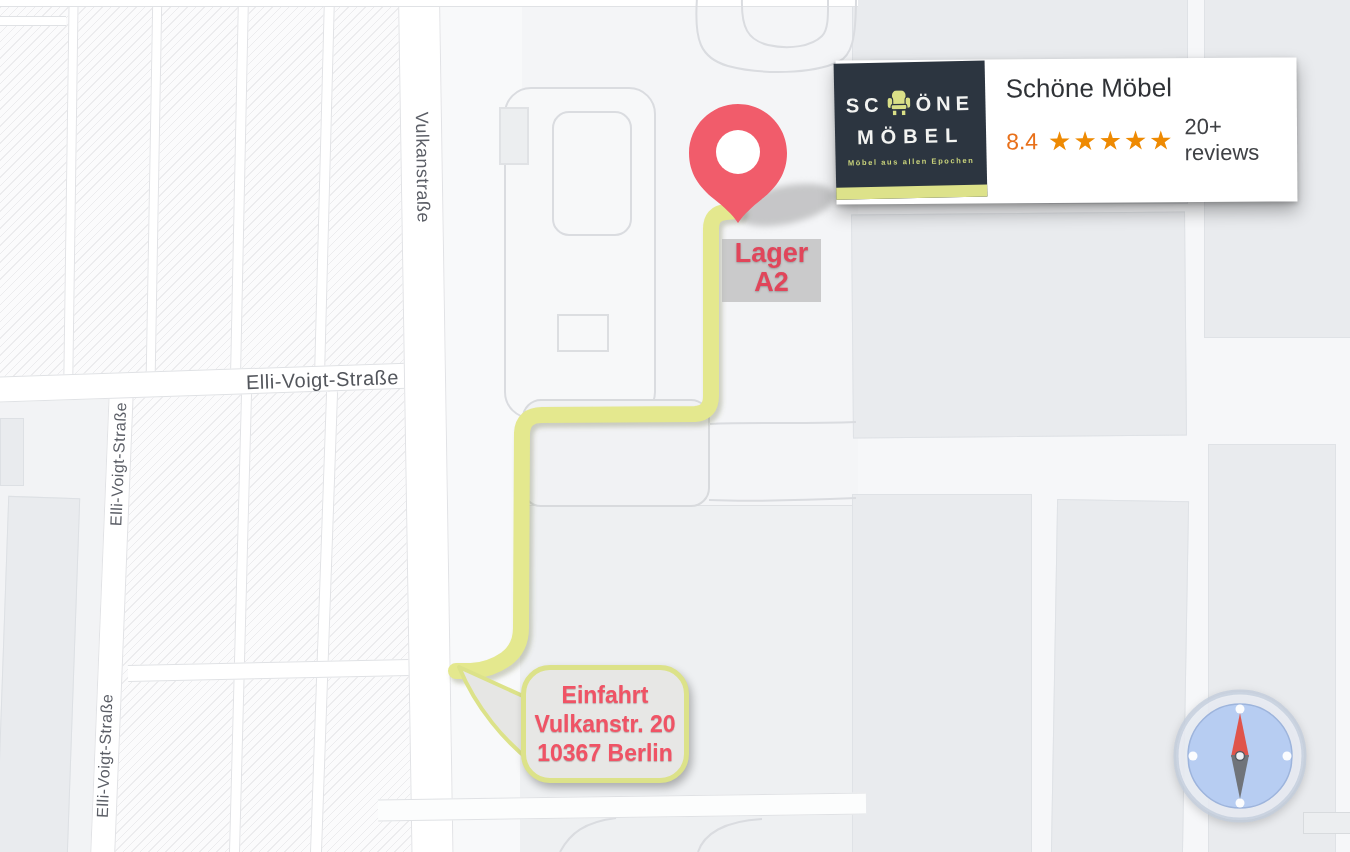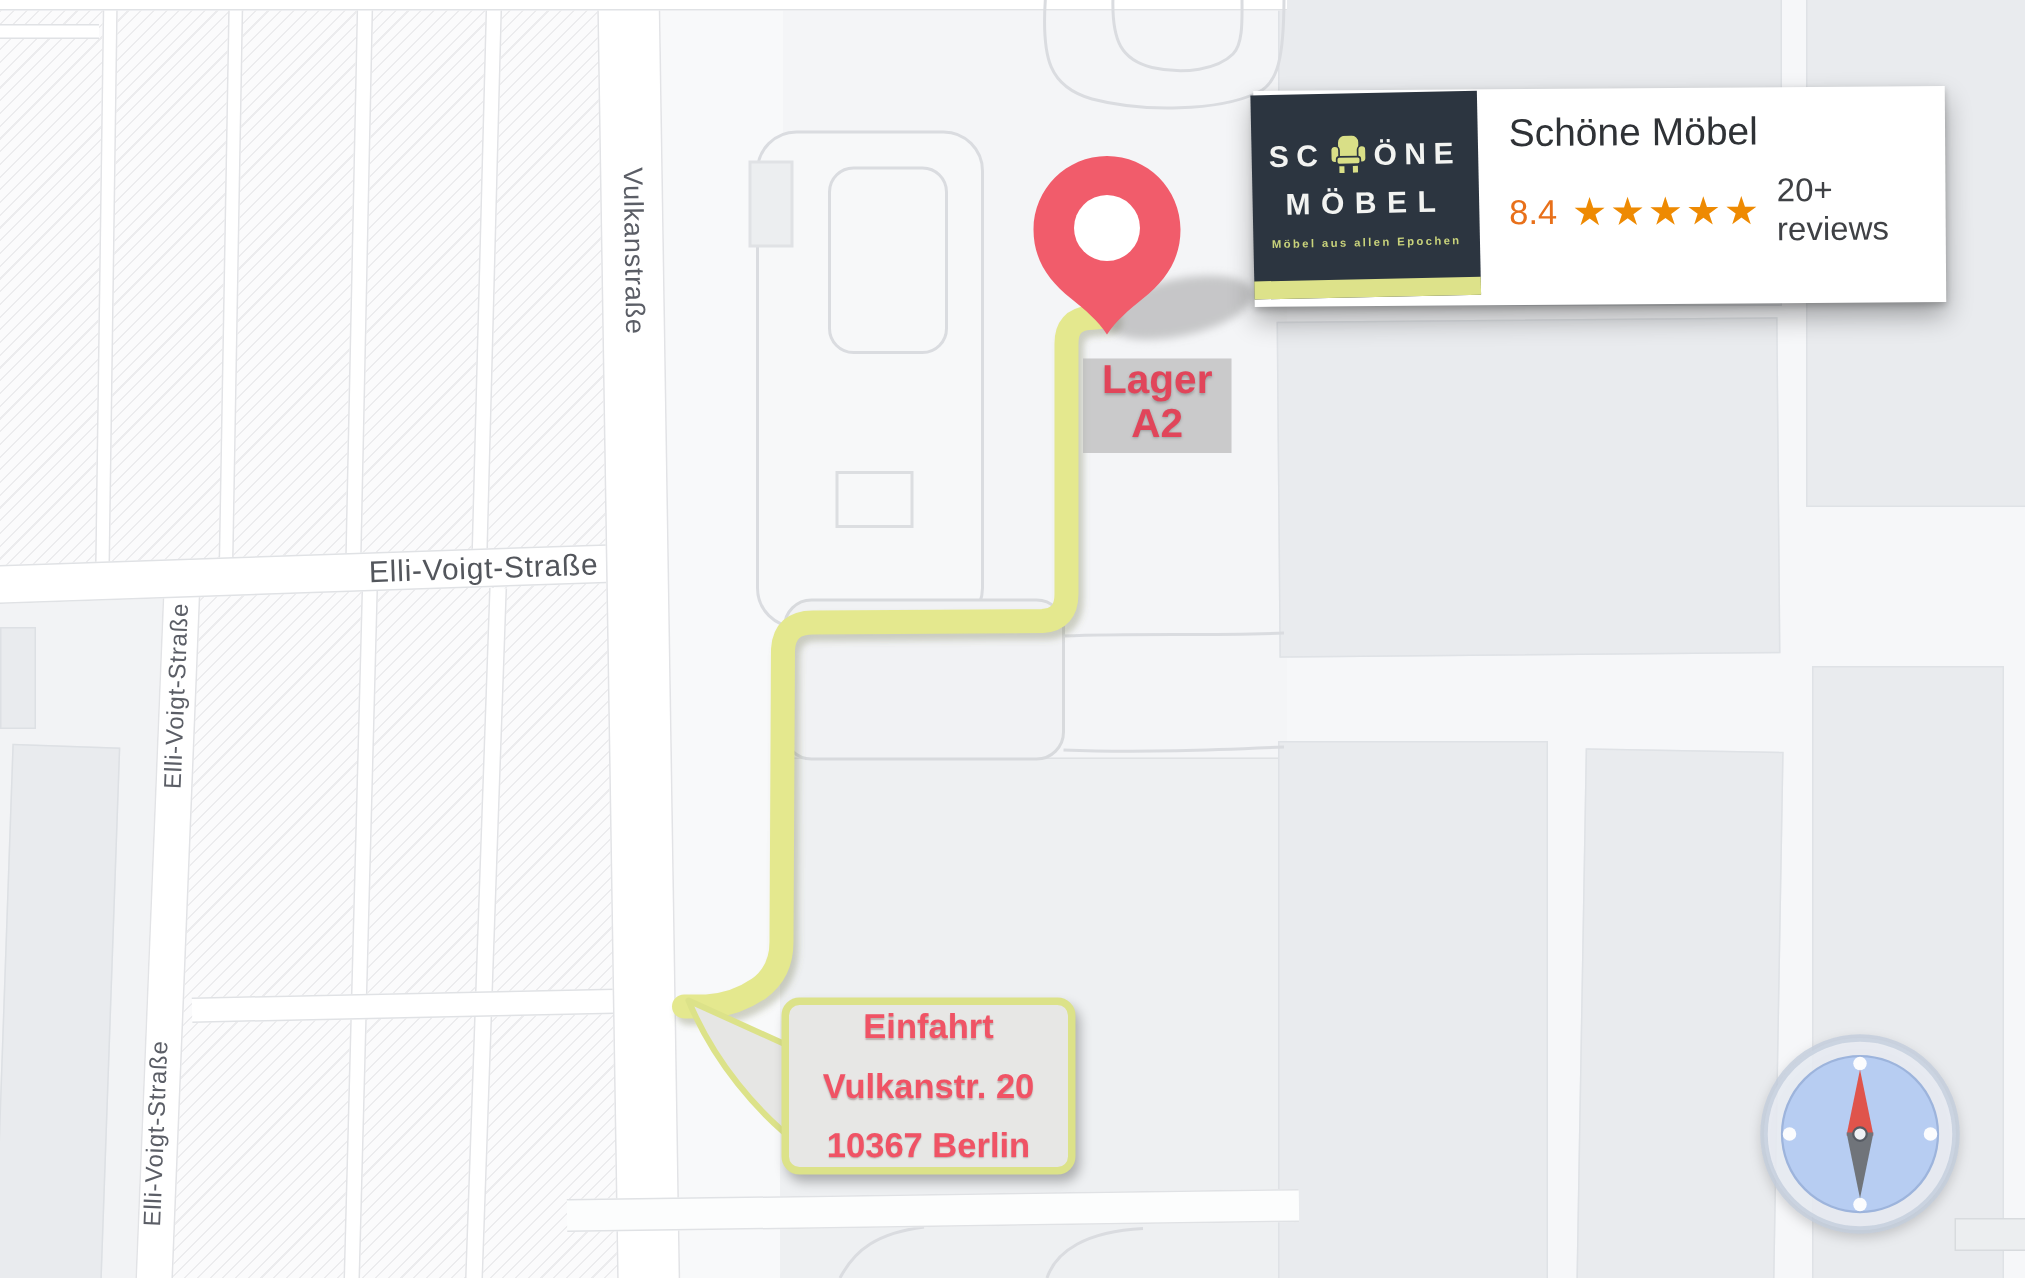--- a/index.html
+++ b/index.html
@@ -31,24 +31,24 @@
 
   svg.layer{position:absolute;left:0;top:0;pointer-events:none;}
 
   
   .marker-label{position:absolute;left:722px;top:239px;width:99px;height:63px;
     background:rgba(181,181,181,.68);display:flex;flex-direction:column;align-items:center;
     font-weight:700;font-size:27px;line-height:29px;color:#e1455a;
     text-shadow:0 1px 2px rgba(70,70,70,.35);}
 
   
-  .callout{position:absolute;left:521px;top:665px;width:196px;height:118px;
-    background:#e7e7e5;border:5px solid #dce289;border-radius:12px;
+  .callout{position:absolute;left:521px;top:665px;width:168px;height:118px;
+    background:#e7e7e5;border:5px solid #dce289;border-radius:29px;
     box-shadow:3px 5px 8px rgba(0,0,0,.28);
-    display:flex;flex-direction:column;align-items:center;justify-content:space-between;
+    display:flex;flex-direction:column;align-items:center;justify-content:center;
     font-weight:700;font-size:23px;line-height:29px;color:#f05365;
     text-shadow:0 1px 1px rgba(90,40,40,.3);}
 
   
   .card{position:absolute;left:836px;top:59px;width:461px;height:144px;background:#ffffff;
     box-shadow:0 9px 18px rgba(0,0,0,.32),0 2px 5px rgba(0,0,0,.22);transform:rotate(-.4deg);}
   .logo{position:absolute;left:-1px;top:2px;width:151px;height:136px;background:#2c3540;transform:rotate(-.8deg);
     display:flex;flex-direction:column;align-items:center;justify-content:flex-start;padding-top:28px;}
   .logo-strip{position:absolute;left:0;bottom:0;width:100%;height:12px;background:#dde28a;}
   .logo-line1{display:flex;align-items:center;color:#f2f3f1;font-size:20px;letter-spacing:5px;font-weight:600;}

